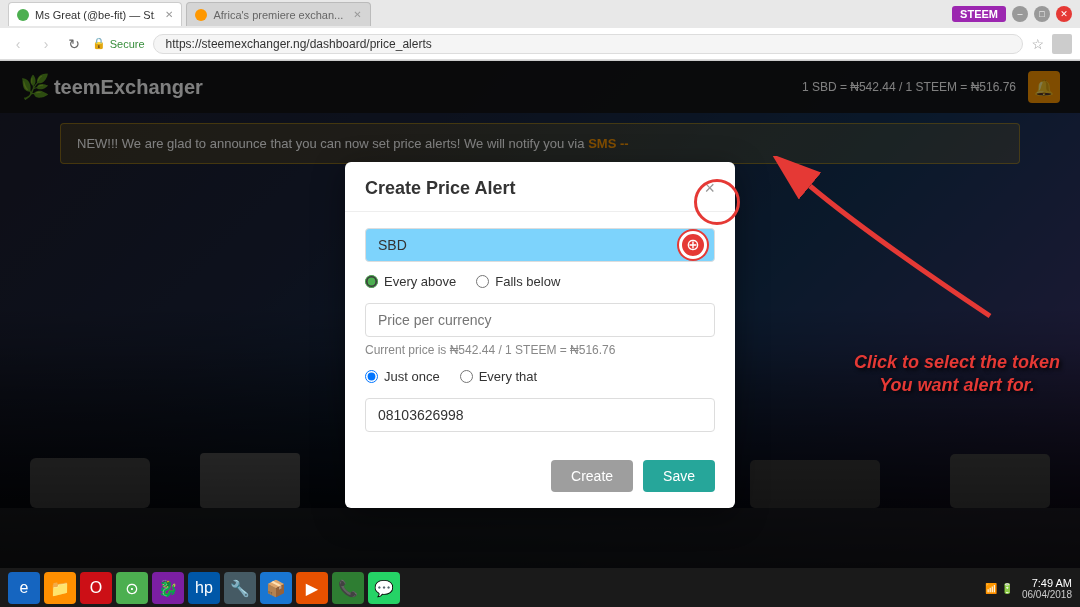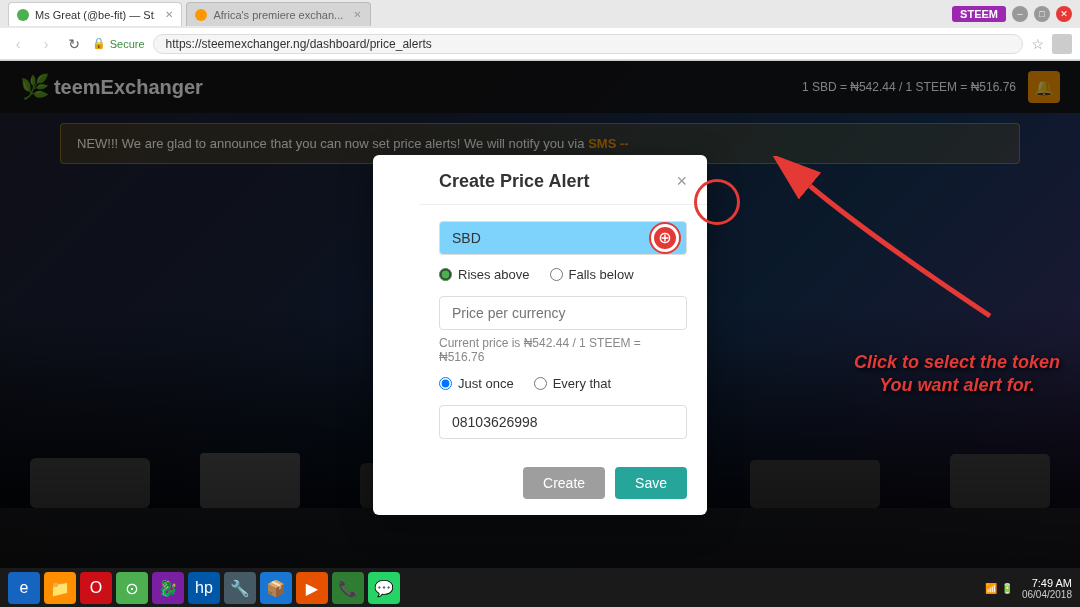--- a/index.html
+++ b/index.html
@@ -43,21 +43,21 @@
     .nav-right { margin-left: auto; display: flex; align-items: center; gap: 12px; color: #fff; font-size: 13px; }
     .price-info { color: #fff; font-size: 12px; }
     .bell-btn { background: #FF9800; border: none; border-radius: 4px; width: 32px; height: 32px; display: flex; align-items: center; justify-content: center; cursor: pointer; color: #fff; font-size: 16px; }
 
     
     .notification-banner { position: absolute; top: 62px; left: 60px; right: 60px; background: rgba(255, 193, 7, 0.15); border: 1px solid rgba(255, 193, 7, 0.4); border-radius: 4px; padding: 12px 16px; color: #fff; font-size: 13px; z-index: 10; }
     .notification-banner strong { color: #FF9800; }
 
     
     .modal-overlay { position: absolute; top: 0; left: 0; right: 0; bottom: 0; background: rgba(0,0,0,0.5); z-index: 100; display: flex; align-items: center; justify-content: center; }
-    .modal { background: #fff; border-radius: 6px; width: 334px; box-shadow: 0 8px 32px rgba(0,0,0,0.4); position: relative; padding-left: 46px; }
+    .modal { background: #fff; border-radius: 6px; width: 390px; box-shadow: 0 8px 32px rgba(0,0,0,0.4); position: relative; }
     .modal-header { display: flex; align-items: center; justify-content: space-between; padding: 16px 20px 12px; border-bottom: 1px solid #eee; }
     .modal-title { font-size: 18px; font-weight: 600; color: #333; }
     .modal-close { background: none; border: none; font-size: 18px; color: #999; cursor: pointer; line-height: 1; }
     .modal-body { padding: 16px 20px; }
 
     
     .token-select-row { position: relative; margin-bottom: 12px; }
     .token-select-input { width: 100%; border: 1px solid #ddd; border-radius: 4px; padding: 8px 40px 8px 12px; font-size: 14px; color: #333; background: #7dd3fc; }
     .token-select-btn { position: absolute; right: 8px; top: 50%; transform: translateY(-50%); width: 28px; height: 28px; background: #e53935; border-radius: 50%; display: flex; align-items: center; justify-content: center; cursor: pointer; color: #fff; font-size: 16px; border: 3px solid #fff; box-shadow: 0 0 0 2px #e53935; }
 
@@ -193,21 +193,21 @@
         
         <div class="token-select-row">
           <input class="token-select-input" type="text" value="SBD" style="">
           <div class="token-select-btn">⊕</div>
         </div>
 
         
         <div class="radio-group">
           <label class="radio-label">
             <input type="radio" name="alertType" checked="" style="">
-            <span>Rises above</span>
+            <span>Every above</span>
           </label>
           <label class="radio-label">
             <input type="radio" name="alertType" style="">
             <span>Falls below</span>
           </label>
         </div>
 
         
         <input class="price-input" type="text" placeholder="Price per currency" style="">
 

